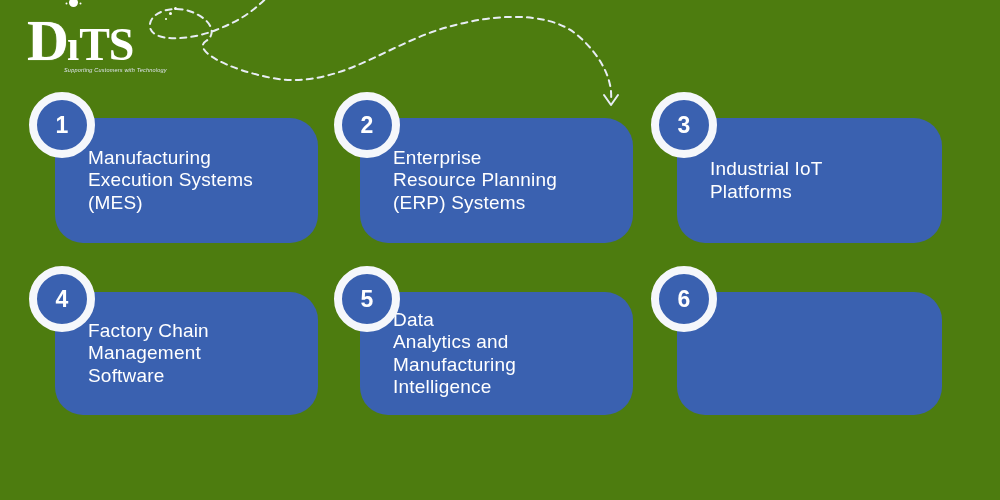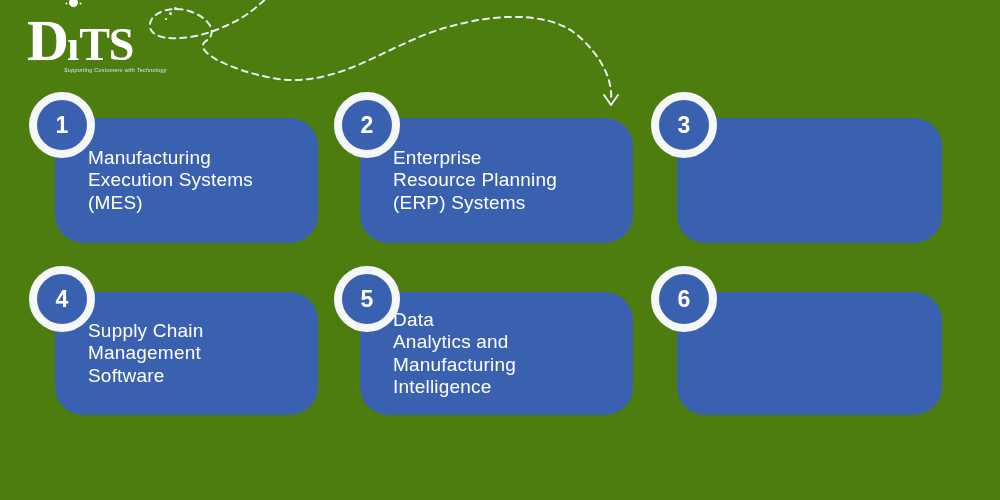--- a/index.html
+++ b/index.html
@@ -87,27 +87,29 @@
     </div>
     <div class="card-title">Enterprise
 Resource Planning
 (ERP) Systems</div>
   </div>
 
   <div class="card pos-3">
     <div class="badge">
       <span class="badge-num">3</span>
     </div>
+    <div class="card-title">Industrial IoT
+Platforms</div>
   </div>
 
   <div class="card pos-4">
     <div class="badge">
       <span class="badge-num">4</span>
     </div>
-    <div class="card-title">Supply Chain
+    <div class="card-title">Factory Chain
 Management
 Software</div>
   </div>
 
   <div class="card pos-5">
     <div class="badge">
       <span class="badge-num">5</span>
     </div>
     <div class="card-title">Data
 Analytics and

